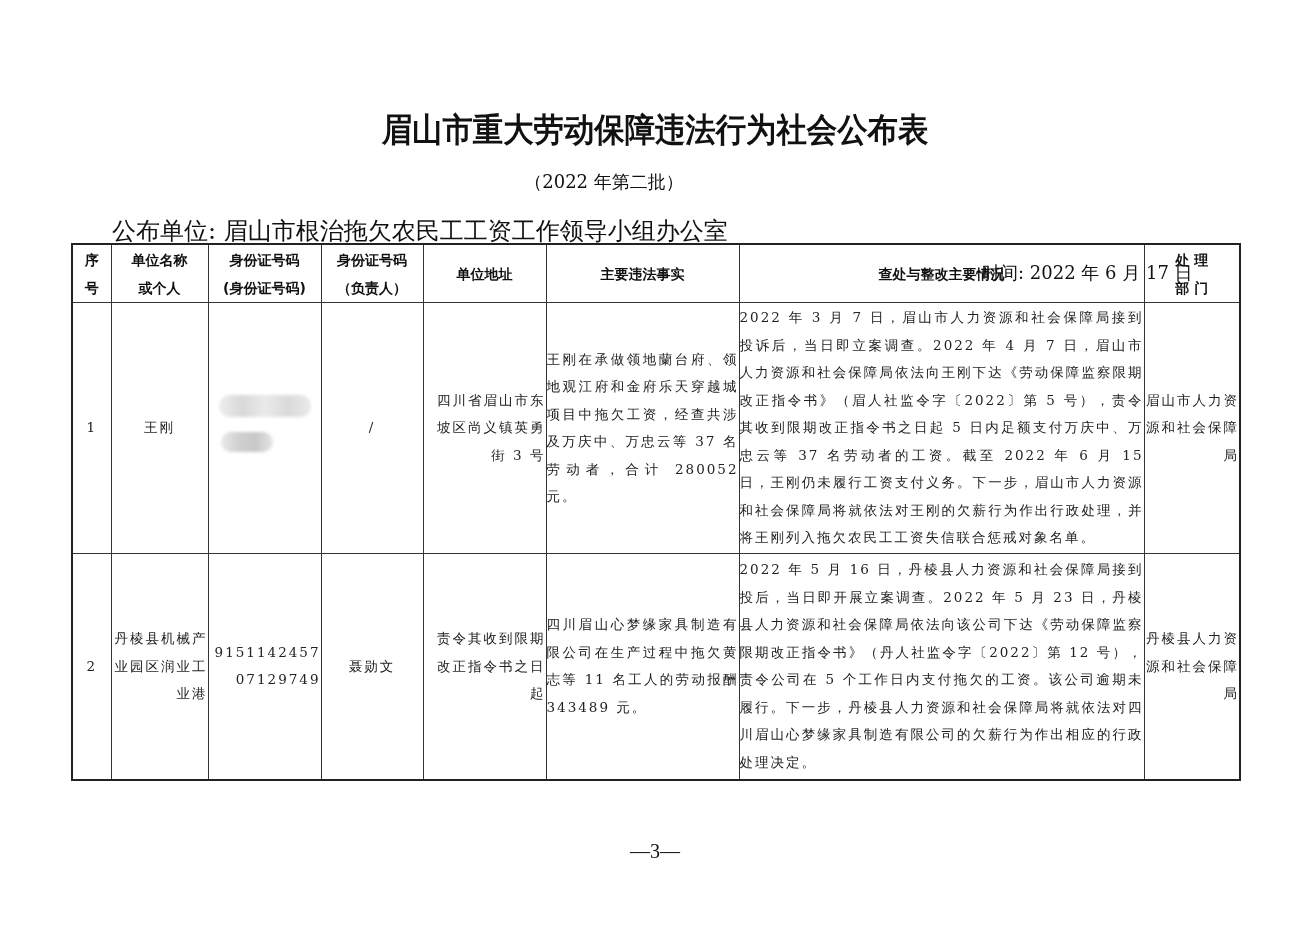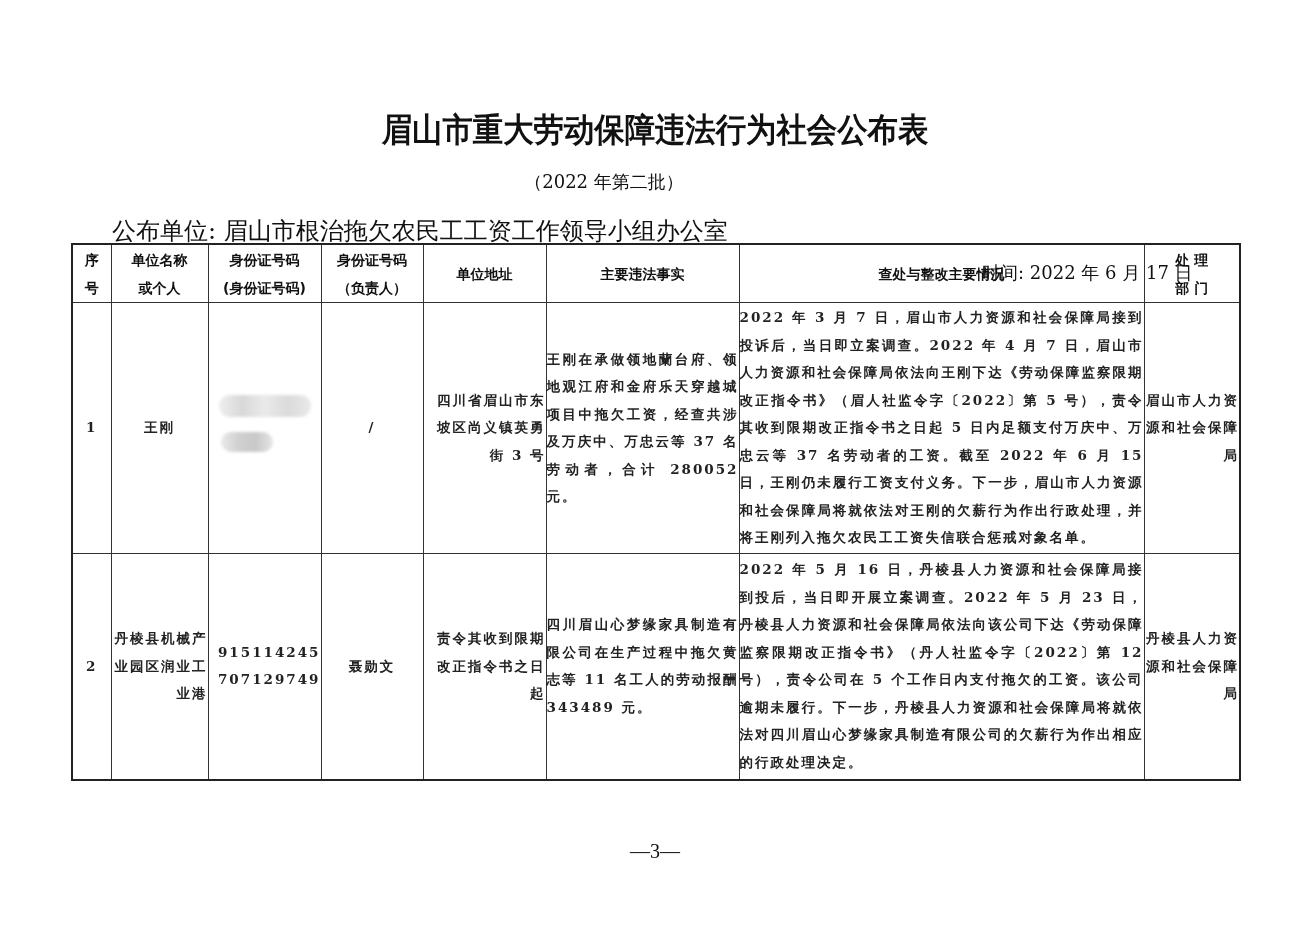--- a/index.html
+++ b/index.html
@@ -10,21 +10,21 @@
              font-family: "DejaVu Serif", serif; transform: scaleX(0.92); transform-origin: center; }
     .subtitle { position: absolute; top: 170px; left: 0; width: 1208px; text-align: center;
                 font-size: 18px; color: #111; }
     .meta-left { position: absolute; top: 215px; left: 112px; font-size: 24px; }
     .meta-right { position: absolute; top: 215px; left: 982px; font-size: 18px; margin-top: 46px; }
     table.main { position: absolute; top: 243px; left: 71px; border-collapse: collapse;
                  width: 1168px; table-layout: fixed; border: 2px solid #222; }
     table.main th, table.main td { border: 1.5px solid #333; padding: 0; vertical-align: middle; }
     table.main th { font-family: "DejaVu Sans", sans-serif; font-weight: bold; font-size: 14px;
                     text-align: center; line-height: 28px; height: 57px; }
-    table.main td { font-size: 13.5px; line-height: 27.5px; letter-spacing: 2px; color: #222; font-weight: bold; }
+    table.main td { font-size: 13.5px; line-height: 27.5px; letter-spacing: 2px; color: #222; }
     td.c { text-align: center; letter-spacing: 1px; }
     td.l { text-align: right; padding: 0 6px 0 8px; }
     td.just { text-align: justify; padding: 0 6px 0 8px; letter-spacing: 2.6px; }
     .blur { display: inline-block; background: #dcdcdc; border-radius: 12px; filter: blur(1.5px); }
     .blur1 { width: 92px; height: 22px; background: linear-gradient(90deg,#eee,#d8d8d8,#eaeaea,#dadada,#eaeaea); }
     .blur2 { width: 52px; height: 20px; margin-top: 6px; background: linear-gradient(90deg,#eaeaea,#d0d0d0,#c8c8c8,#e6e6e6); }
     .page-num { position: absolute; top: 840px; left: 0; width: 1310px; text-align: center;
                 font-size: 20px; font-family: "Liberation Serif", serif; }
   </style>
 </head>

